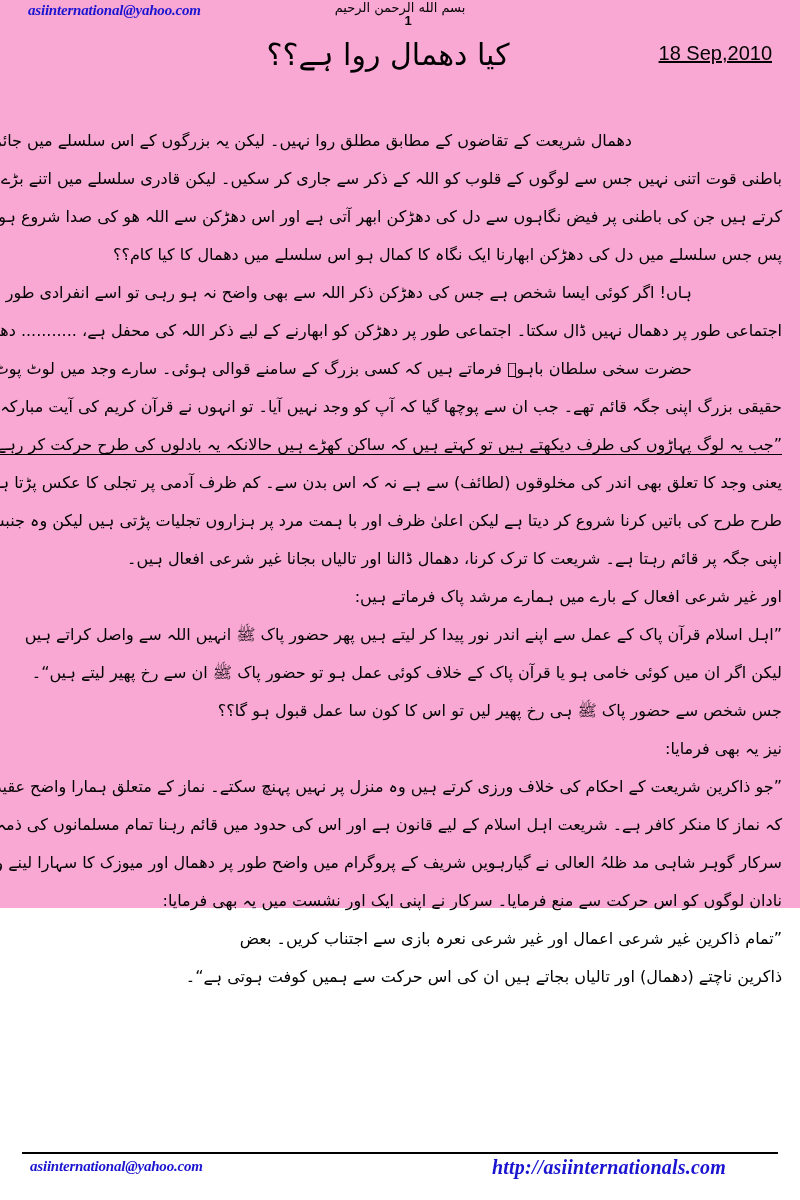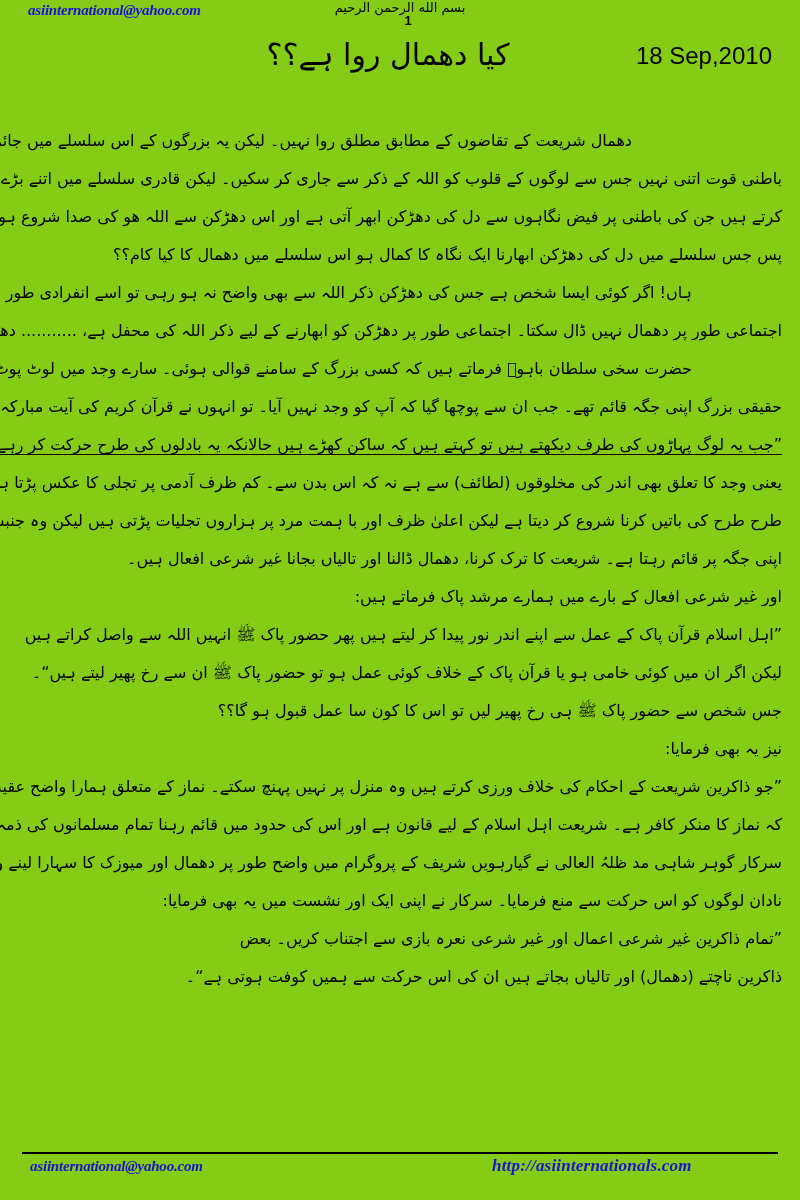--- a/index.html
+++ b/index.html
@@ -13,22 +13,22 @@
     position: relative;
     overflow: hidden;
     font-family: "Liberation Serif", "DejaVu Serif", serif;
     color: #000000;
   }
 
   .page {
     position: absolute;
     inset: 0;
     width: 800px;
-    height: 1200px;
-    background: #84cc16;
+    height: 908px;
+    background: #f9a8d4;
   }
 
   
   .hdr-email {
     position: absolute;
     left: 28px;
     top: 2px;
     font-family: "Liberation Serif", "DejaVu Serif", serif;
     font-style: italic;
     font-weight: bold;
@@ -59,23 +59,24 @@
     font-weight: bold;
     font-size: 13px;
     color: #000;
     transform: translateX(8px);
   }
   .hdr-date {
     position: absolute;
     right: 28px;
     top: 42px;
     font-family: "Liberation Sans", "DejaVu Sans", sans-serif;
-    font-size: 24px;
-    color: #000;
-    white-space: nowrap;
+    font-size: 20px;
+    color: #000;
+    white-space: nowrap;
+    text-decoration: underline;
   }
   .doc-title {
     position: absolute;
     left: 0;
     top: 36px;
     width: 800px;
     text-align: center;
     direction: rtl;
     font-family: "DejaVu Sans", sans-serif;
     font-size: 30px;
@@ -149,21 +150,21 @@
     white-space: nowrap;
     letter-spacing: -0.2px;
   }
   .ftr-url {
     position: absolute;
     left: 492px;
     top: 1156px;
     font-family: "Liberation Serif", "DejaVu Serif", serif;
     font-style: italic;
     font-weight: bold;
-    font-size: 17px;
+    font-size: 20px;
     color: #1a14d0;
     white-space: nowrap;
     letter-spacing: 0.2px;
   }
 </style>
 </head>
 <body>
 
 <div class="page">
 

